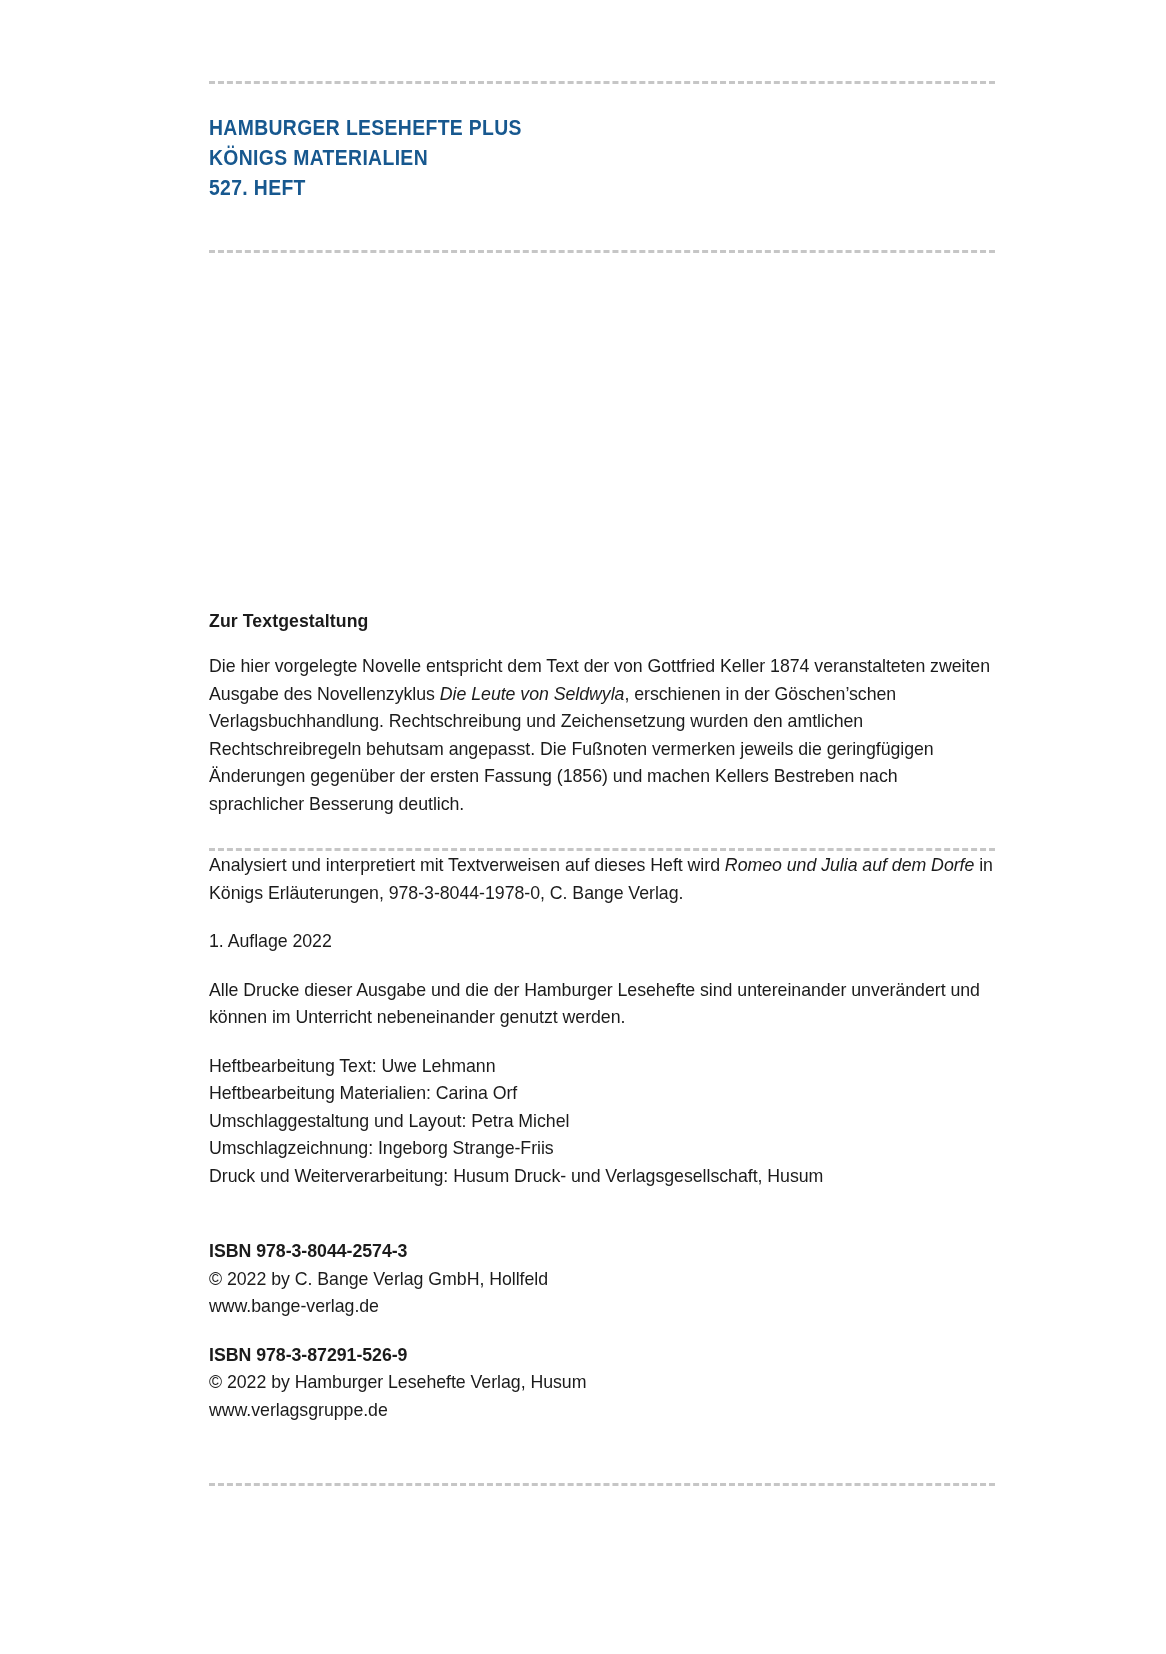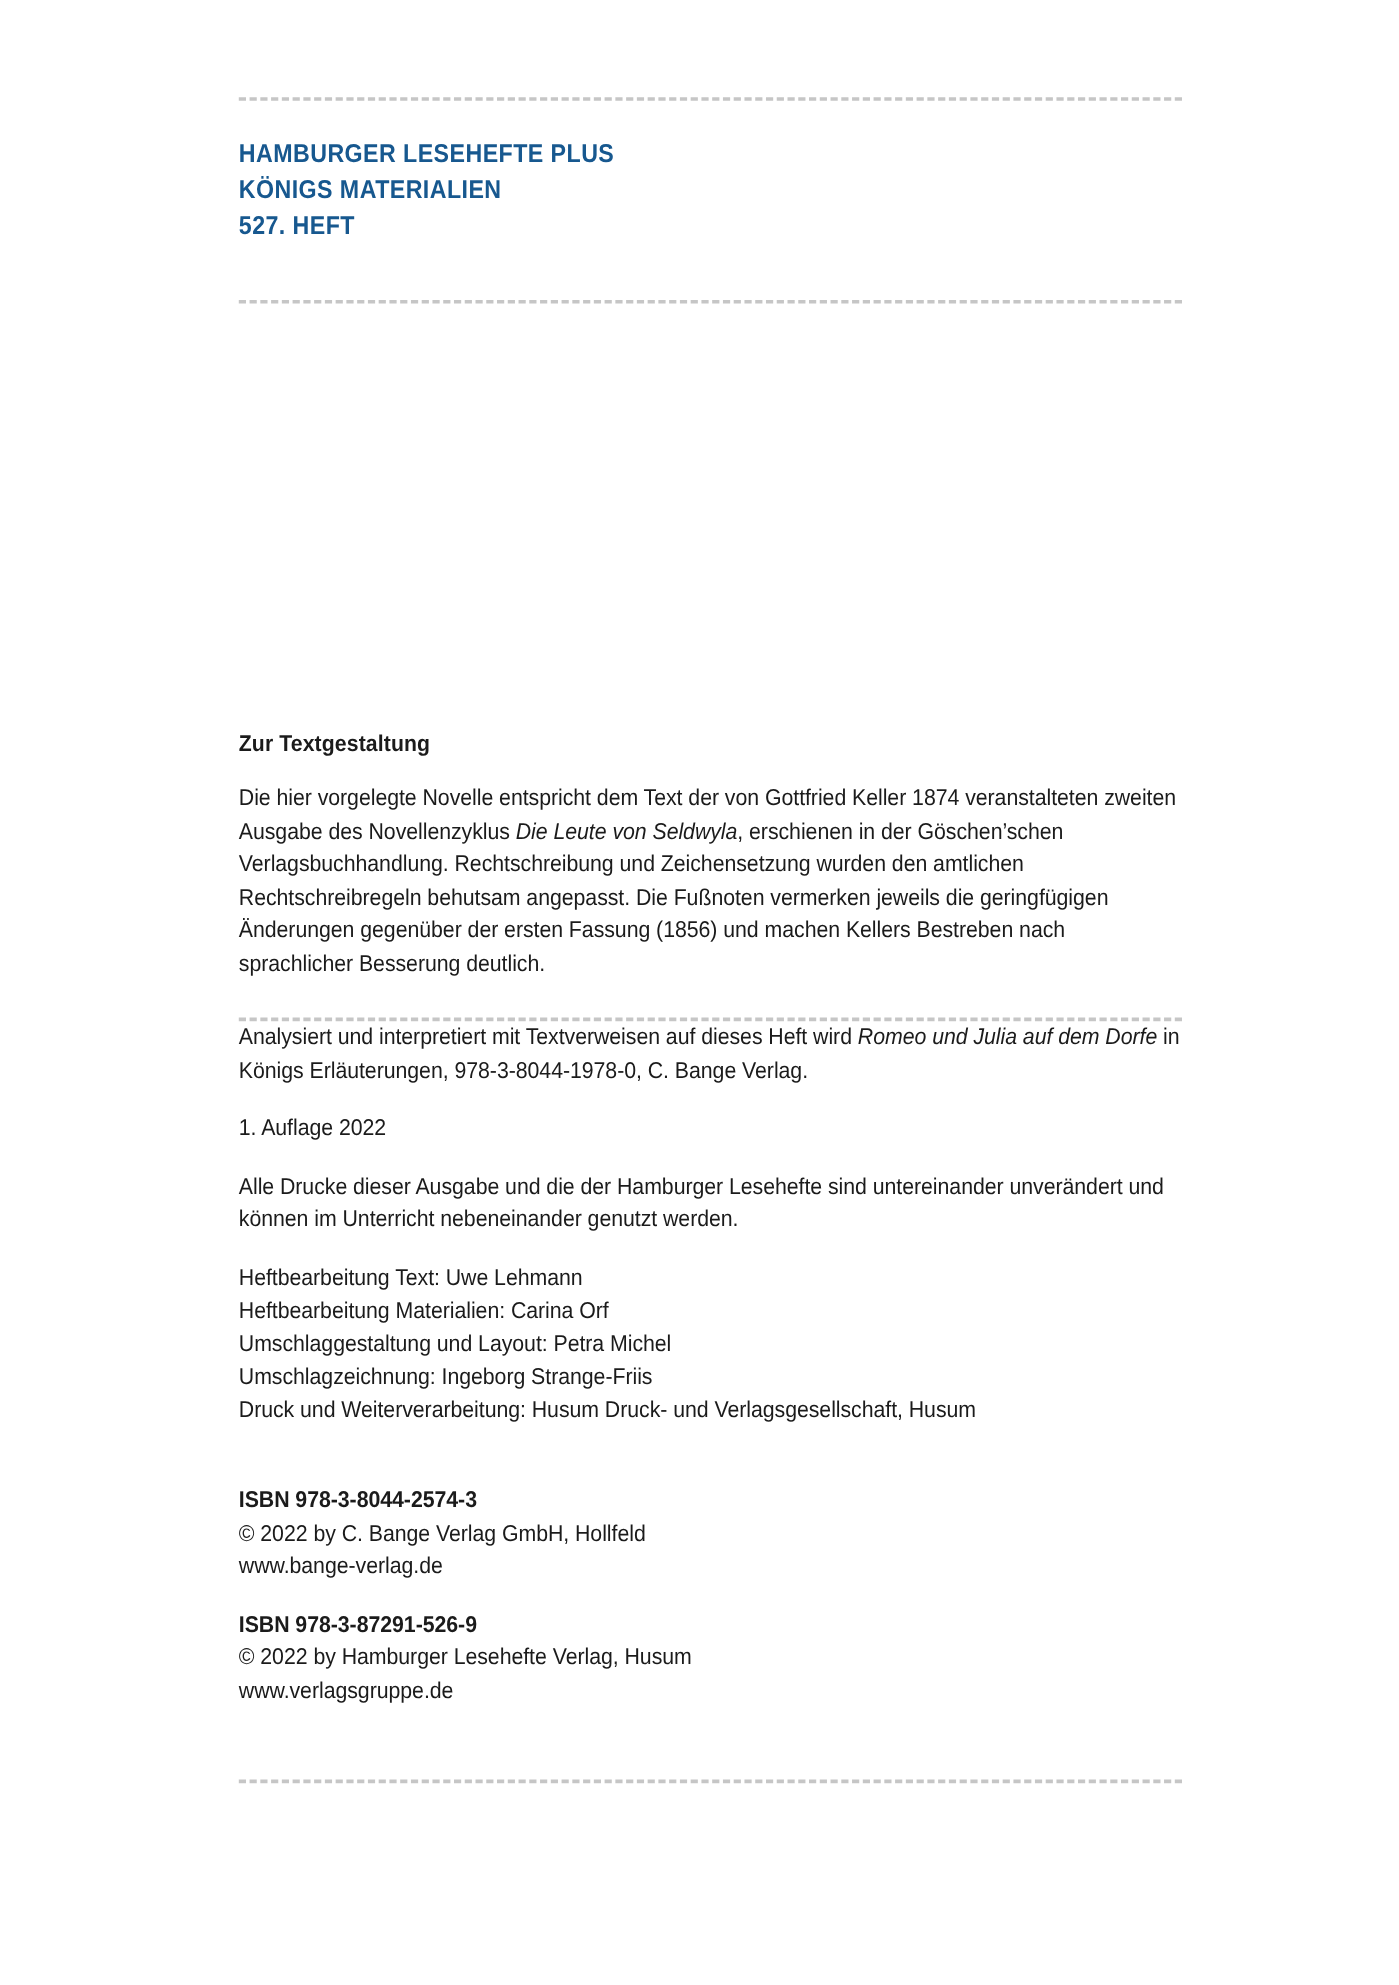--- a/index.html
+++ b/index.html
@@ -17,21 +17,21 @@
     background: #ffffff;
     box-sizing: border-box;
     font-family: "Liberation Sans", "DejaVu Sans", sans-serif;
     color: #1b1b1b;
     overflow: hidden;
   }
 
   
   .content {
     position: absolute;
-    left: 199px;
+    left: 209px;
     top: 0;
     width: 786px;
   }
 
   
   .rule {
     height: 0;
     border: 0;
     border-top: 3px dashed #c6c6c6;
     margin: 0;

